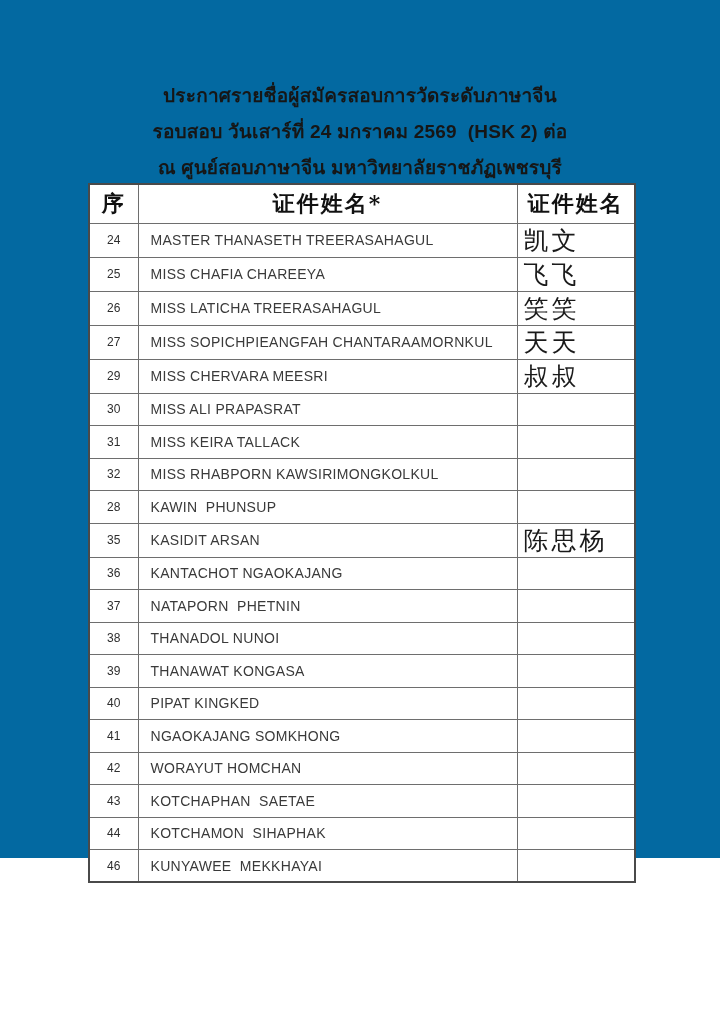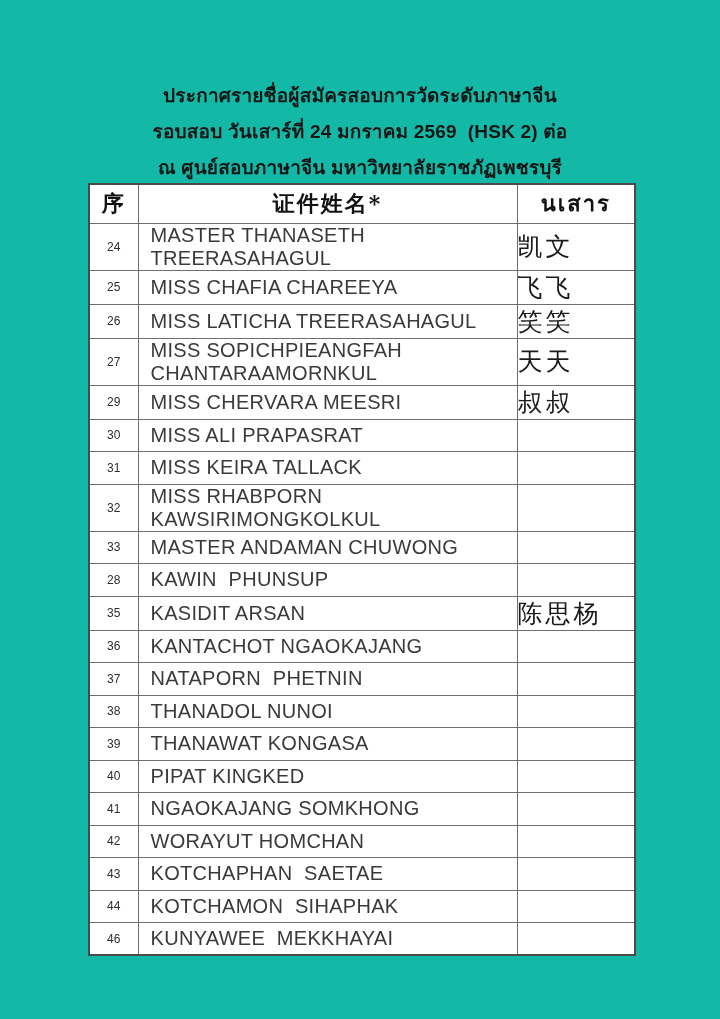--- a/index.html
+++ b/index.html
@@ -7,22 +7,22 @@
   body {
     width: 720px;
     height: 1019px;
     position: relative;
     font-family: "Liberation Sans", sans-serif;
     color: #1c1c1c;
     overflow: hidden;
   }
   .page {
     width: 720px;
-    height: 1019px;
-    background: #14b8a6;
+    height: 858px;
+    background: #0369a1;
     position: relative;
   }
   .doc-title {
     position: absolute;
     top: 78px;
     left: 0;
     width: 720px;
     text-align: center;
   }
   .doc-title .t-line {
@@ -63,28 +63,28 @@
   .reg-table tbody tr { height: 32.5px; }
   .cell-no {
     text-align: center;
     font-size: 12px;
     color: #2e2e2e;
     font-weight: 400;
   }
   .cell-name {
     text-align: left;
     padding-left: 12px;
-    font-size: 20px;
+    font-size: 14px;
     color: #3a3a3a;
     letter-spacing: 0.3px;
     white-space: pre-wrap;
   }
   .cell-cn {
     text-align: left;
-    padding-left: 0;
+    padding-left: 6px;
     font-family: "DejaVu Serif", serif;
     font-size: 25px;
     color: #1a1a1a;
     font-weight: 400;
     letter-spacing: 3px;
     overflow: hidden;
   }
 </style>
 </head>
 <body>
@@ -100,21 +100,21 @@
   <table class="reg-table">
     <colgroup>
       <col class="c-no">
       <col class="c-name">
       <col class="c-cn">
     </colgroup>
     <thead>
       <tr>
         <th>序</th>
         <th>证件姓名*</th>
-        <th>นเสาร</th>
+        <th>证件姓名</th>
       </tr>
     </thead>
     <tbody>
     <tr>
       <td class="cell-no">24</td>
       <td class="cell-name">MASTER THANASETH TREERASAHAGUL</td>
       <td class="cell-cn">凯文</td>
     </tr>
 
     <tr>
@@ -153,25 +153,20 @@
       <td class="cell-name">MISS KEIRA TALLACK</td>
       <td class="cell-cn"></td>
     </tr>
 
     <tr>
       <td class="cell-no">32</td>
       <td class="cell-name">MISS RHABPORN KAWSIRIMONGKOLKUL</td>
       <td class="cell-cn"></td>
     </tr>
 
-    <tr>
-      <td class="cell-no">33</td>
-      <td class="cell-name">MASTER ANDAMAN CHUWONG</td>
-      <td class="cell-cn"></td>
-    </tr>
 
     <tr>
       <td class="cell-no">28</td>
       <td class="cell-name">KAWIN  PHUNSUP</td>
       <td class="cell-cn"></td>
     </tr>
 
     <tr>
       <td class="cell-no">35</td>
       <td class="cell-name">KASIDIT ARSAN</td>

